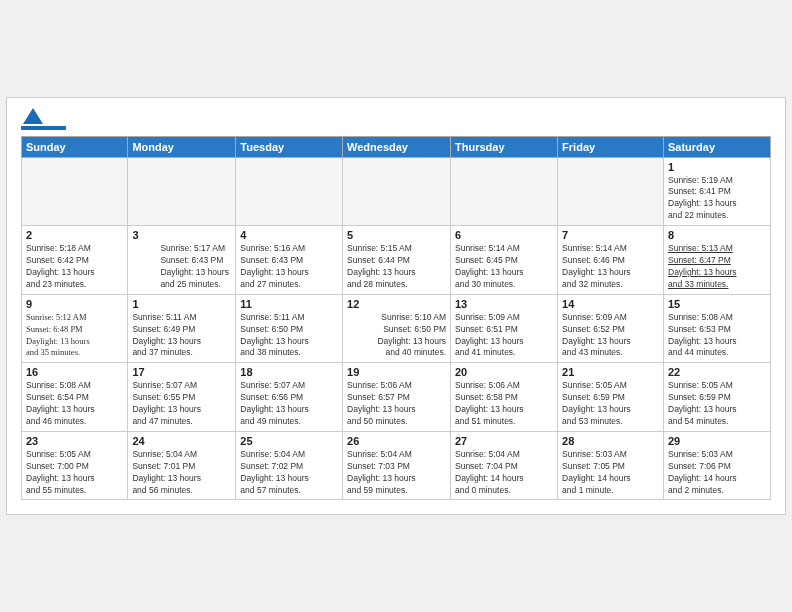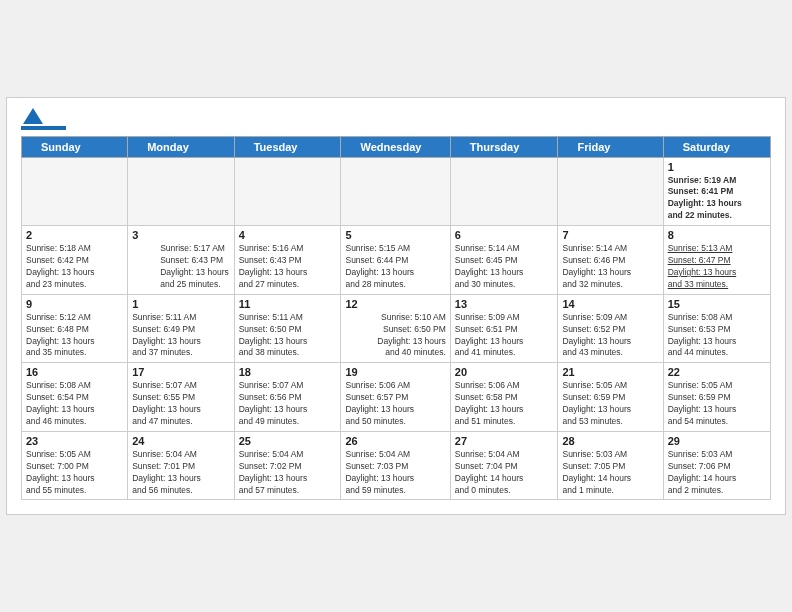--- a/index.html
+++ b/index.html
@@ -60,21 +60,21 @@
     .calendar-grid {
       width: 100%;
       border-collapse: collapse;
       border: 1px solid #aaa;
     }
     .calendar-grid th {
       background: #2979c4;
       color: white;
       font-size: 11px;
       font-weight: bold;
-      padding: 4px 19px;
+      padding: 4px 4px;
       text-align: left;
       border: 1px solid #aaa;
     }
     .calendar-grid td {
       vertical-align: top;
       border: 1px solid #ccc;
       padding: 3px 4px;
       width: 111px;
       min-height: 70px;
       background: white;
@@ -137,21 +137,21 @@
     <tbody id="calendar-body">
     <tr>
           <td class="empty"></td>
           <td class="empty"></td>
           <td class="empty"></td>
           <td class="empty"></td>
           <td class="empty"></td>
           <td class="empty"></td>
           <td>
             <span class="day-number">1</span>
-            <div class="cell-info" style="white-space: pre-line; font-weight: bold;">Sunrise: 5:19 AM
+            <div class="cell-info" style="white-space: pre-line;">Sunrise: 5:19 AM
 Sunset: 6:41 PM
 Daylight: 13 hours
 and 22 minutes.</div>
           </td>
         </tr>
         <tr>
           <td>
             <span class="day-number">2</span>
             <div class="cell-info" style="white-space: pre-line;">Sunrise: 5:18 AM
 Sunset: 6:42 PM
@@ -197,21 +197,21 @@
             <span class="day-number">8</span>
             <div class="cell-info" style="white-space: pre-line; text-decoration: underline;">Sunrise: 5:13 AM
 Sunset: 6:47 PM
 Daylight: 13 hours
 and 33 minutes.</div>
           </td>
         </tr>
         <tr>
           <td>
             <span class="day-number">9</span>
-            <div class="cell-info" style="white-space: pre-line;">Sunrise: 5:12 AM
+            <div class="cell-info" style="white-space: pre-line; font-family: Liberation Serif, serif;">Sunrise: 5:12 AM
 Sunset: 6:48 PM
 Daylight: 13 hours
 and 35 minutes.</div>
           </td>
           <td>
             <span class="day-number">1</span>
             <div class="cell-info" style="white-space: pre-line;">Sunrise: 5:11 AM
 Sunset: 6:49 PM
 Daylight: 13 hours
 and 37 minutes.</div>

